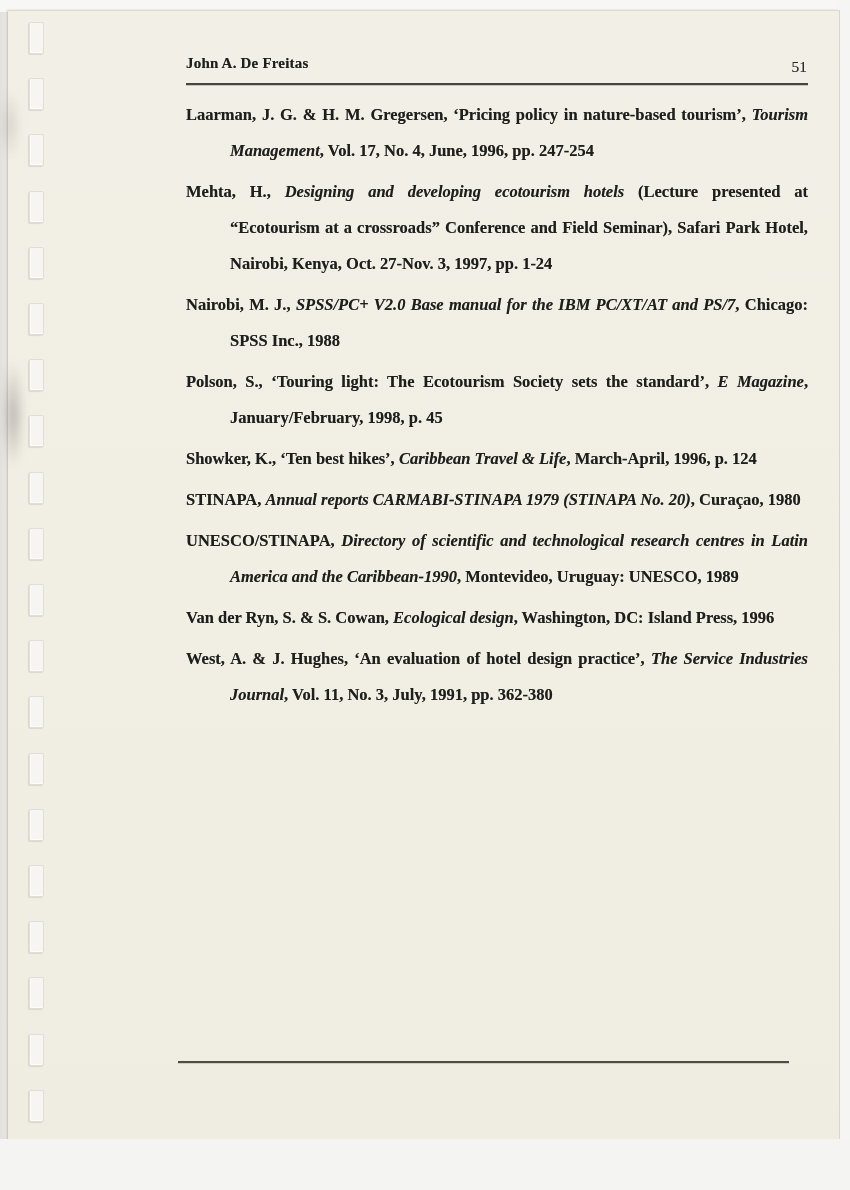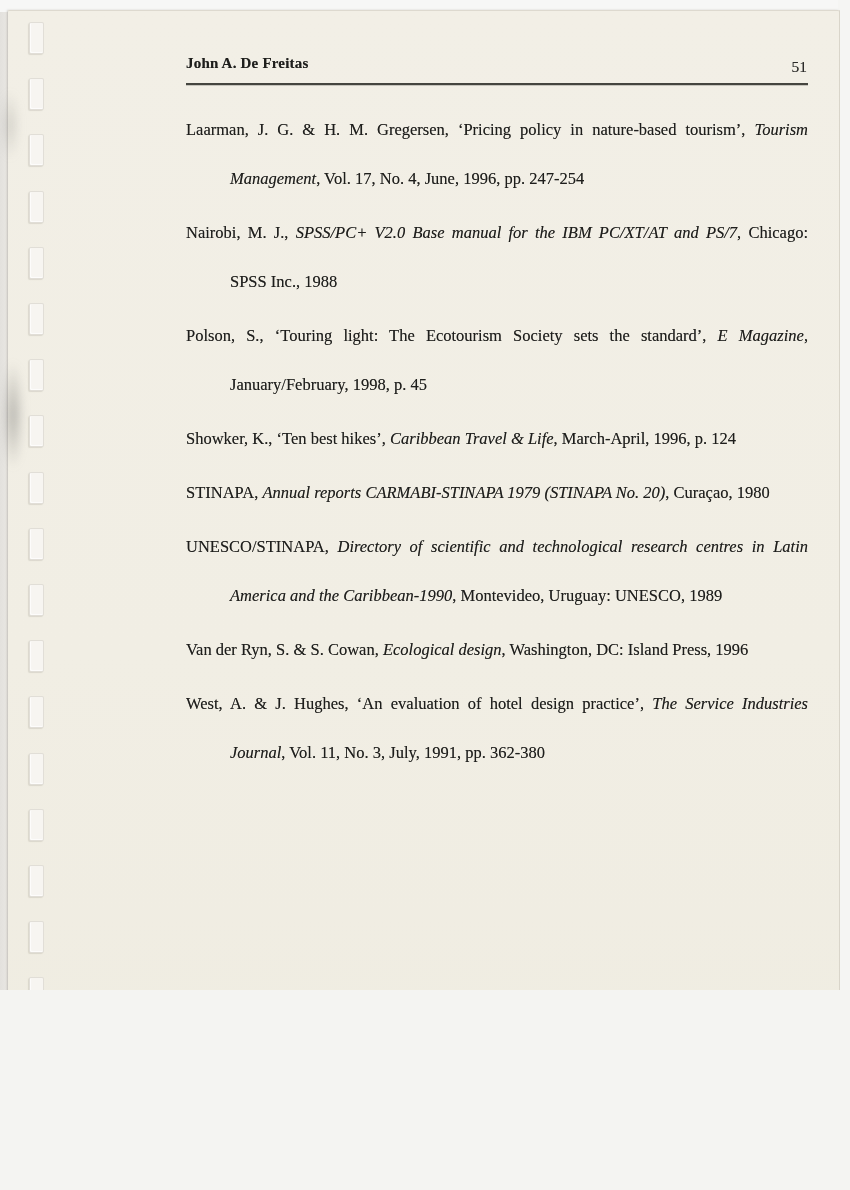--- a/index.html
+++ b/index.html
@@ -4,21 +4,21 @@
 <style>
   html, body {
     margin: 0;
     padding: 0;
     background: #f4f4f2;
     font-family: "Liberation Serif", "DejaVu Serif", serif;
   }
   .scan {
     position: relative;
     width: 850px;
-    height: 990px;
+    height: 1139px;
     background: linear-gradient(90deg, #e3e1dd 0px, #e9e7e3 8px, #f2f1ee 14px, #f6f6f4 100%);
     overflow: hidden;
   }
   
   .edge-top {
     position: absolute; left: 0; top: 0; width: 850px; height: 12px;
     background: #f7f7f6;
   }
   .edge-right {
     position: absolute; right: 0; top: 0; width: 12px; height: 1190px;
@@ -83,23 +83,24 @@
     right: 1px;
   }
   .header-rule {
     height: 2px;
     background: #45453f;
     margin-top: 11px;
     margin-bottom: 0;
     box-shadow: 0 1px 0 rgba(69,69,63,0.25);
   }
   .refs {
-    margin-top: 20px;
+    margin-top: 12px;
     font-size: 16.5px;
-    line-height: 49px;
+    line-height: 36px;
+    font-weight: bold;
   }
   .ref {
     margin: 0 0 5px 0;
     padding-left: 44px;
     text-indent: -44px;
     text-align: justify;
   }
   .ref em { font-style: italic; }
   .footer-rule {
     position: absolute;
@@ -145,20 +146,21 @@
 
     <div class="content">
       <div class="header-row">
         <span class="author">John A. De Freitas</span>
         <span class="pagenum">51</span>
       </div>
       <div class="header-rule"></div>
 
       <div class="refs">
         <p class="ref"><span>Laarman, J. G. &amp; H. M. Gregersen, ‘Pricing policy in nature-based tourism’, </span><em>Tourism Management</em><span>, Vol. 17, No. 4, June, 1996, pp. 247-254</span></p>
+        <p class="ref"><span>Mehta, H., </span><em>Designing and developing ecotourism hotels</em><span> (Lecture presented at “Ecotourism at a crossroads” Conference and Field Seminar), Safari Park Hotel, Nairobi, Kenya, Oct. 27-Nov. 3, 1997, pp. 1-24</span></p>
         <p class="ref"><span>Nairobi, M. J., </span><em>SPSS/PC+ V2.0 Base manual for the IBM PC/XT/AT and PS/7</em><span>, Chicago: SPSS Inc., 1988</span></p>
         <p class="ref"><span>Polson, S., ‘Touring light: The Ecotourism Society sets the standard’, </span><em>E Magazine</em><span>, January/February, 1998, p. 45</span></p>
         <p class="ref"><span>Showker, K., ‘Ten best hikes’, </span><em>Caribbean Travel &amp; Life</em><span>, March-April, 1996, p. 124</span></p>
         <p class="ref"><span>STINAPA, </span><em>Annual reports CARMABI-STINAPA 1979 (STINAPA No. 20)</em><span>, Curaçao, 1980</span></p>
         <p class="ref"><span>UNESCO/STINAPA, </span><em>Directory of scientific and technological research centres in Latin America and the Caribbean-1990</em><span>, Montevideo, Uruguay: UNESCO, 1989</span></p>
         <p class="ref"><span>Van der Ryn, S. &amp; S. Cowan, </span><em>Ecological design</em><span>, Washington, DC: Island Press, 1996</span></p>
         <p class="ref"><span>West, A. &amp; J. Hughes, ‘An evaluation of hotel design practice’, </span><em>The Service Industries Journal</em><span>, Vol. 11, No. 3, July, 1991, pp. 362-380</span></p>
       </div>
     </div>
 

